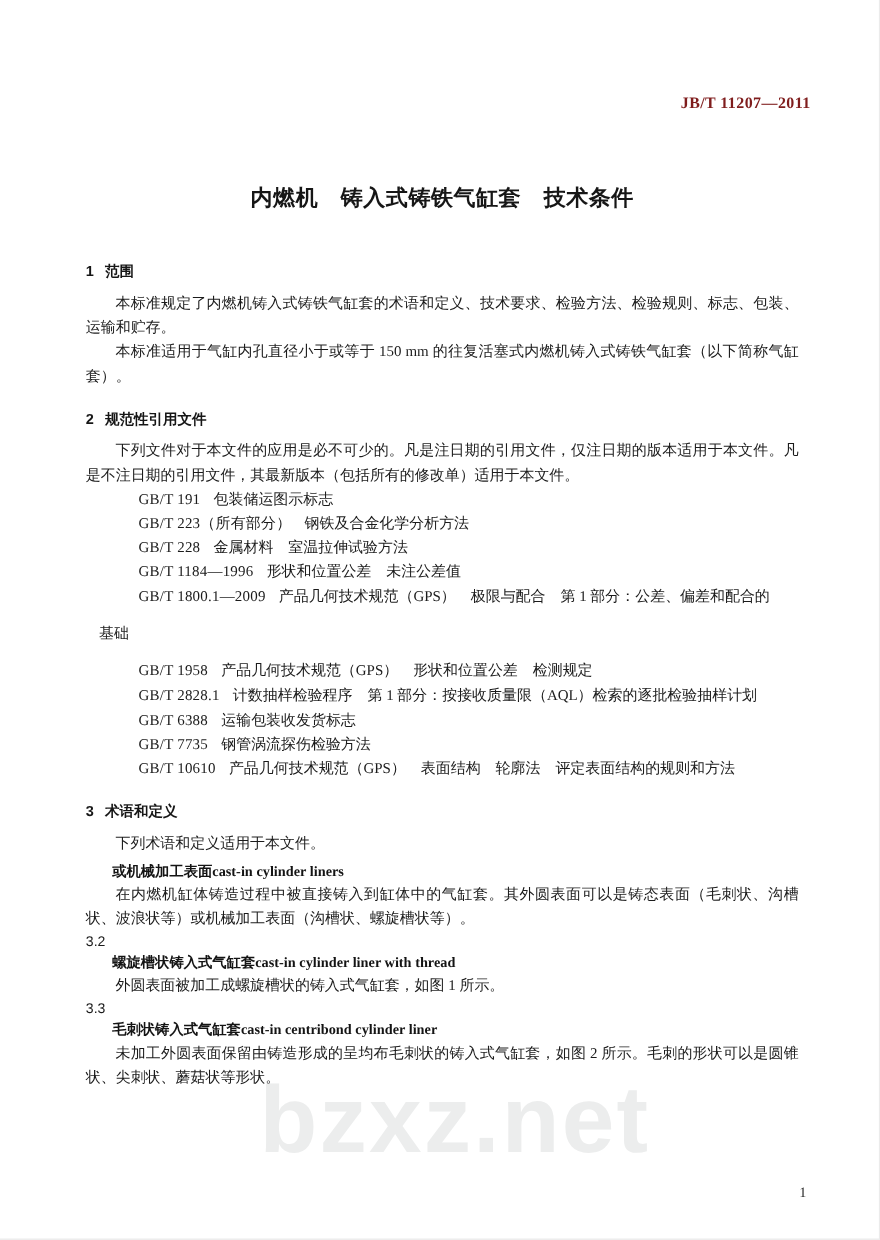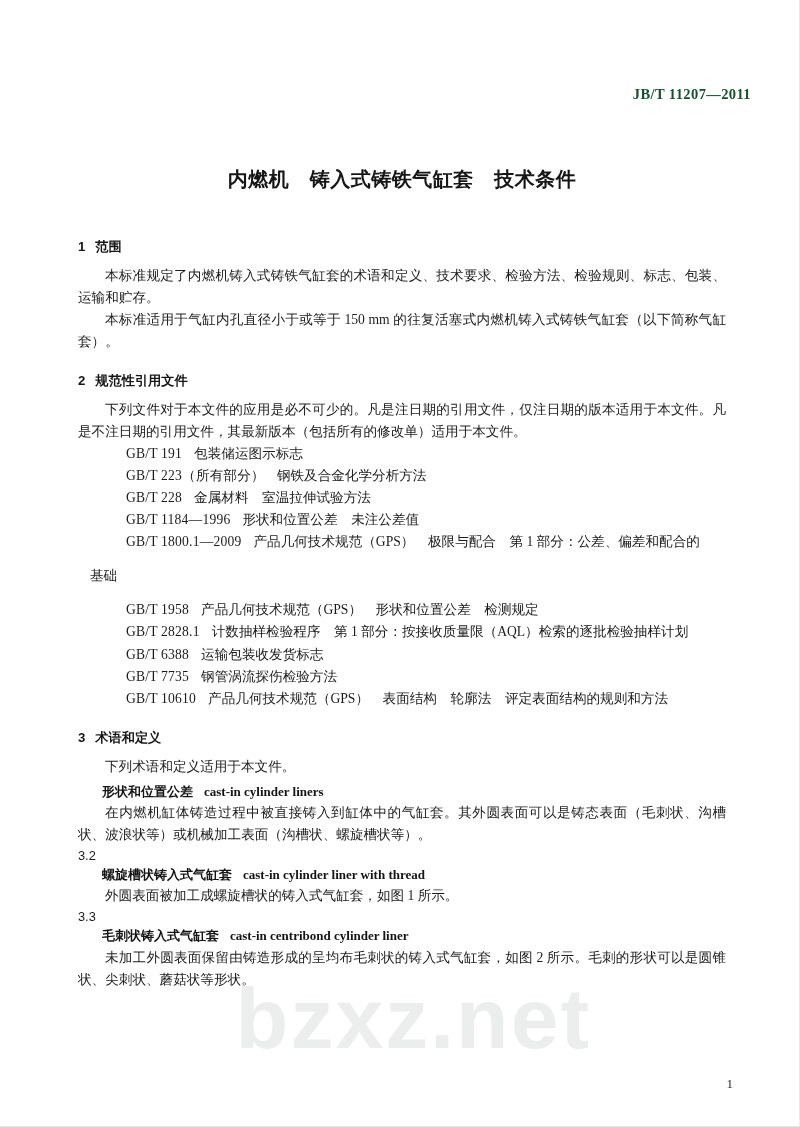--- a/index.html
+++ b/index.html
@@ -42,26 +42,26 @@
     pointer-events: none;
     line-height: 1;
     z-index: 0;
     padding-left: 28px;
   }
 
   
   .running-head {
     position: absolute;
     top: 86px;
-    right: 48px;
+    right: 62px;
     font-family: "Liberation Serif", serif;
     font-size: 14.5px;
     font-weight: bold;
     letter-spacing: 0.4px;
-    color: #14532d;
+    color: #7f1d1d;
     z-index: 2;
   }
 
   
   .content {
     position: absolute;
     top: 160px;
     left: 78px;
     width: 648px;
     z-index: 2;
@@ -101,21 +101,20 @@
     font-family: "Liberation Sans", "DejaVu Sans", sans-serif;
     font-weight: bold;
     font-size: 13px;
     margin: 0 0 0 24px;
     line-height: 1.55;
     color: #141414;
   }
   .term .en {
     font-family: "Liberation Serif", serif;
     font-weight: bold;
-    margin-left: 11px;
   }
 
   p.body-text {
     font-family: "Liberation Serif", "DejaVu Serif", serif;
     font-size: 13.6px;
     line-height: 1.62;
     margin: 0;
     text-align: justify;
     text-justify: inter-ideograph;
     color: #1b1b1b;
@@ -220,21 +219,21 @@
     <div class="sp-sec"></div>
 
     <div class="clause-head">
       <span class="num">3</span><span>术语和定义</span>
     </div>
     <div class="sp-small"></div>
     <p class="body-text indent">下列术语和定义适用于本文件。</p>
     <div class="sp-tiny"></div>
 
     <div class="term">
-      <span>形状和位置公差</span><span class="en">cast-in cylinder liners</span>
+      <span>或机械加工表面</span><span class="en">cast-in cylinder liners</span>
     </div>
     <p class="body-text indent">在内燃机缸体铸造过程中被直接铸入到缸体中的气缸套。其外圆表面可以是铸态表面（毛刺状、沟槽状、波浪状等）或机械加工表面（沟槽状、螺旋槽状等）。</p>
 
     <div class="sub-num">3.2</div>
     <div class="term">
       <span>螺旋槽状铸入式气缸套</span><span class="en">cast-in cylinder liner with thread</span>
     </div>
     <p class="body-text indent">外圆表面被加工成螺旋槽状的铸入式气缸套，如图 1 所示。</p>
 
     <div class="sub-num">3.3</div>

